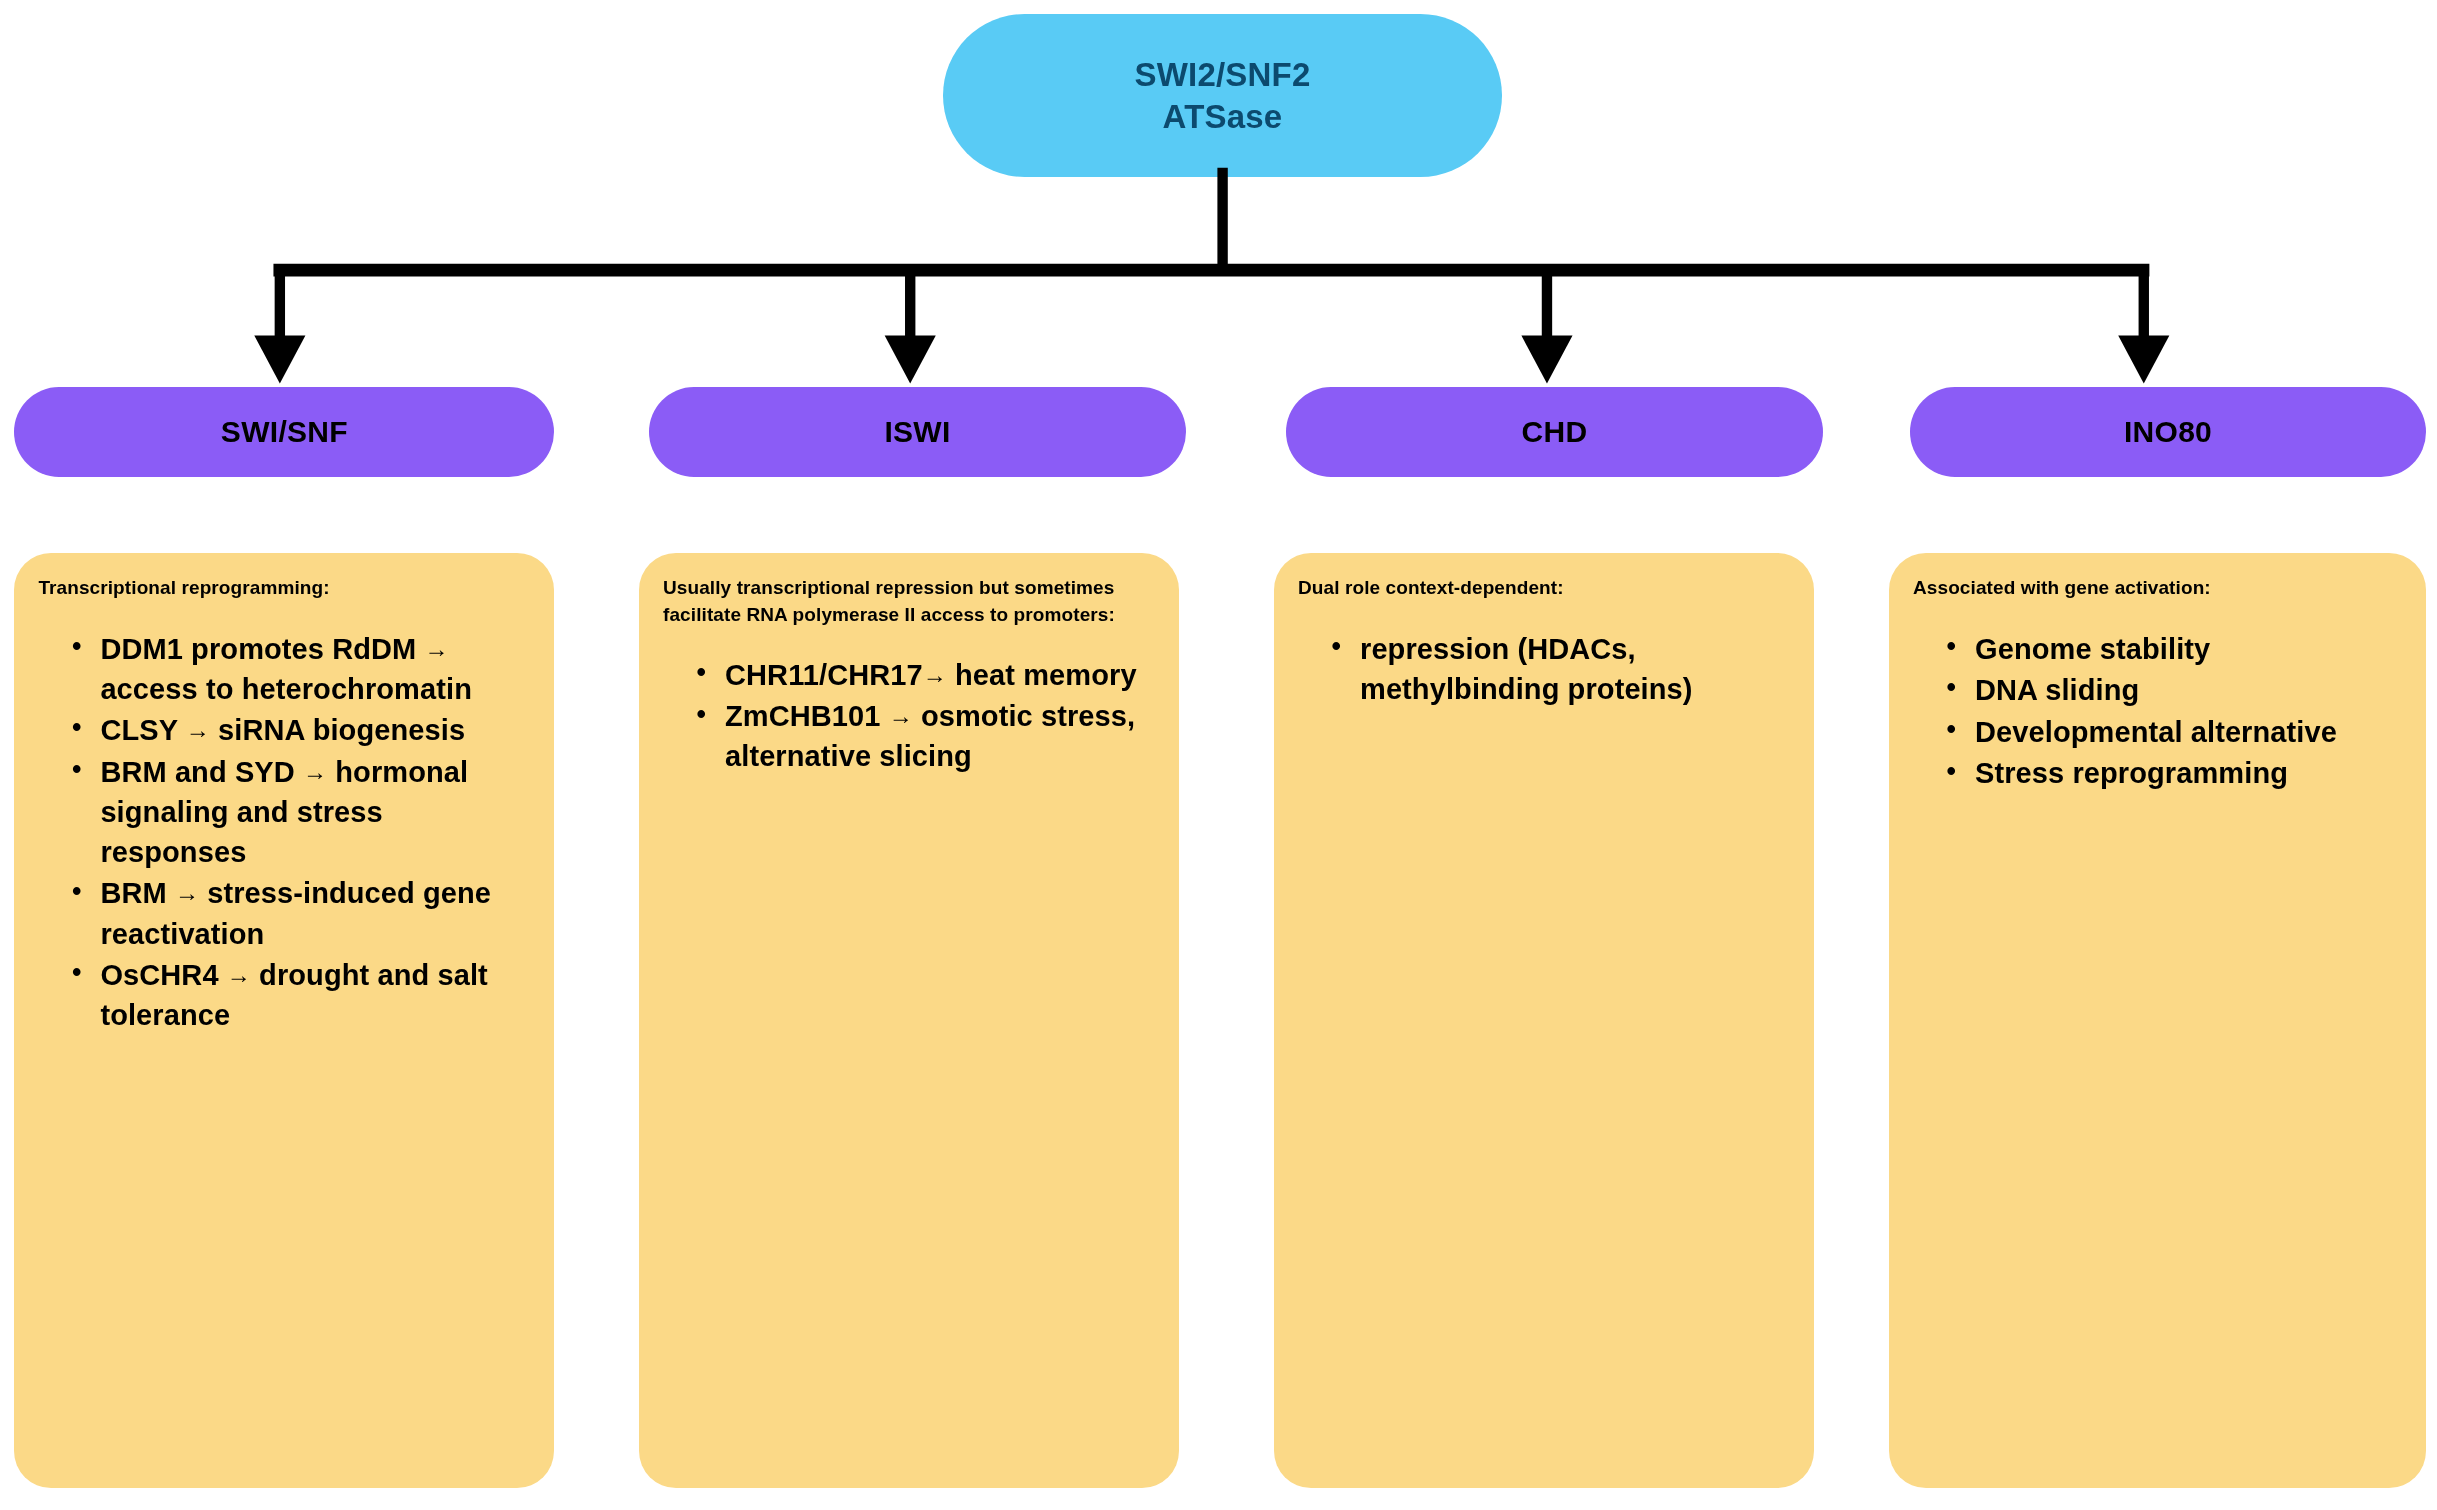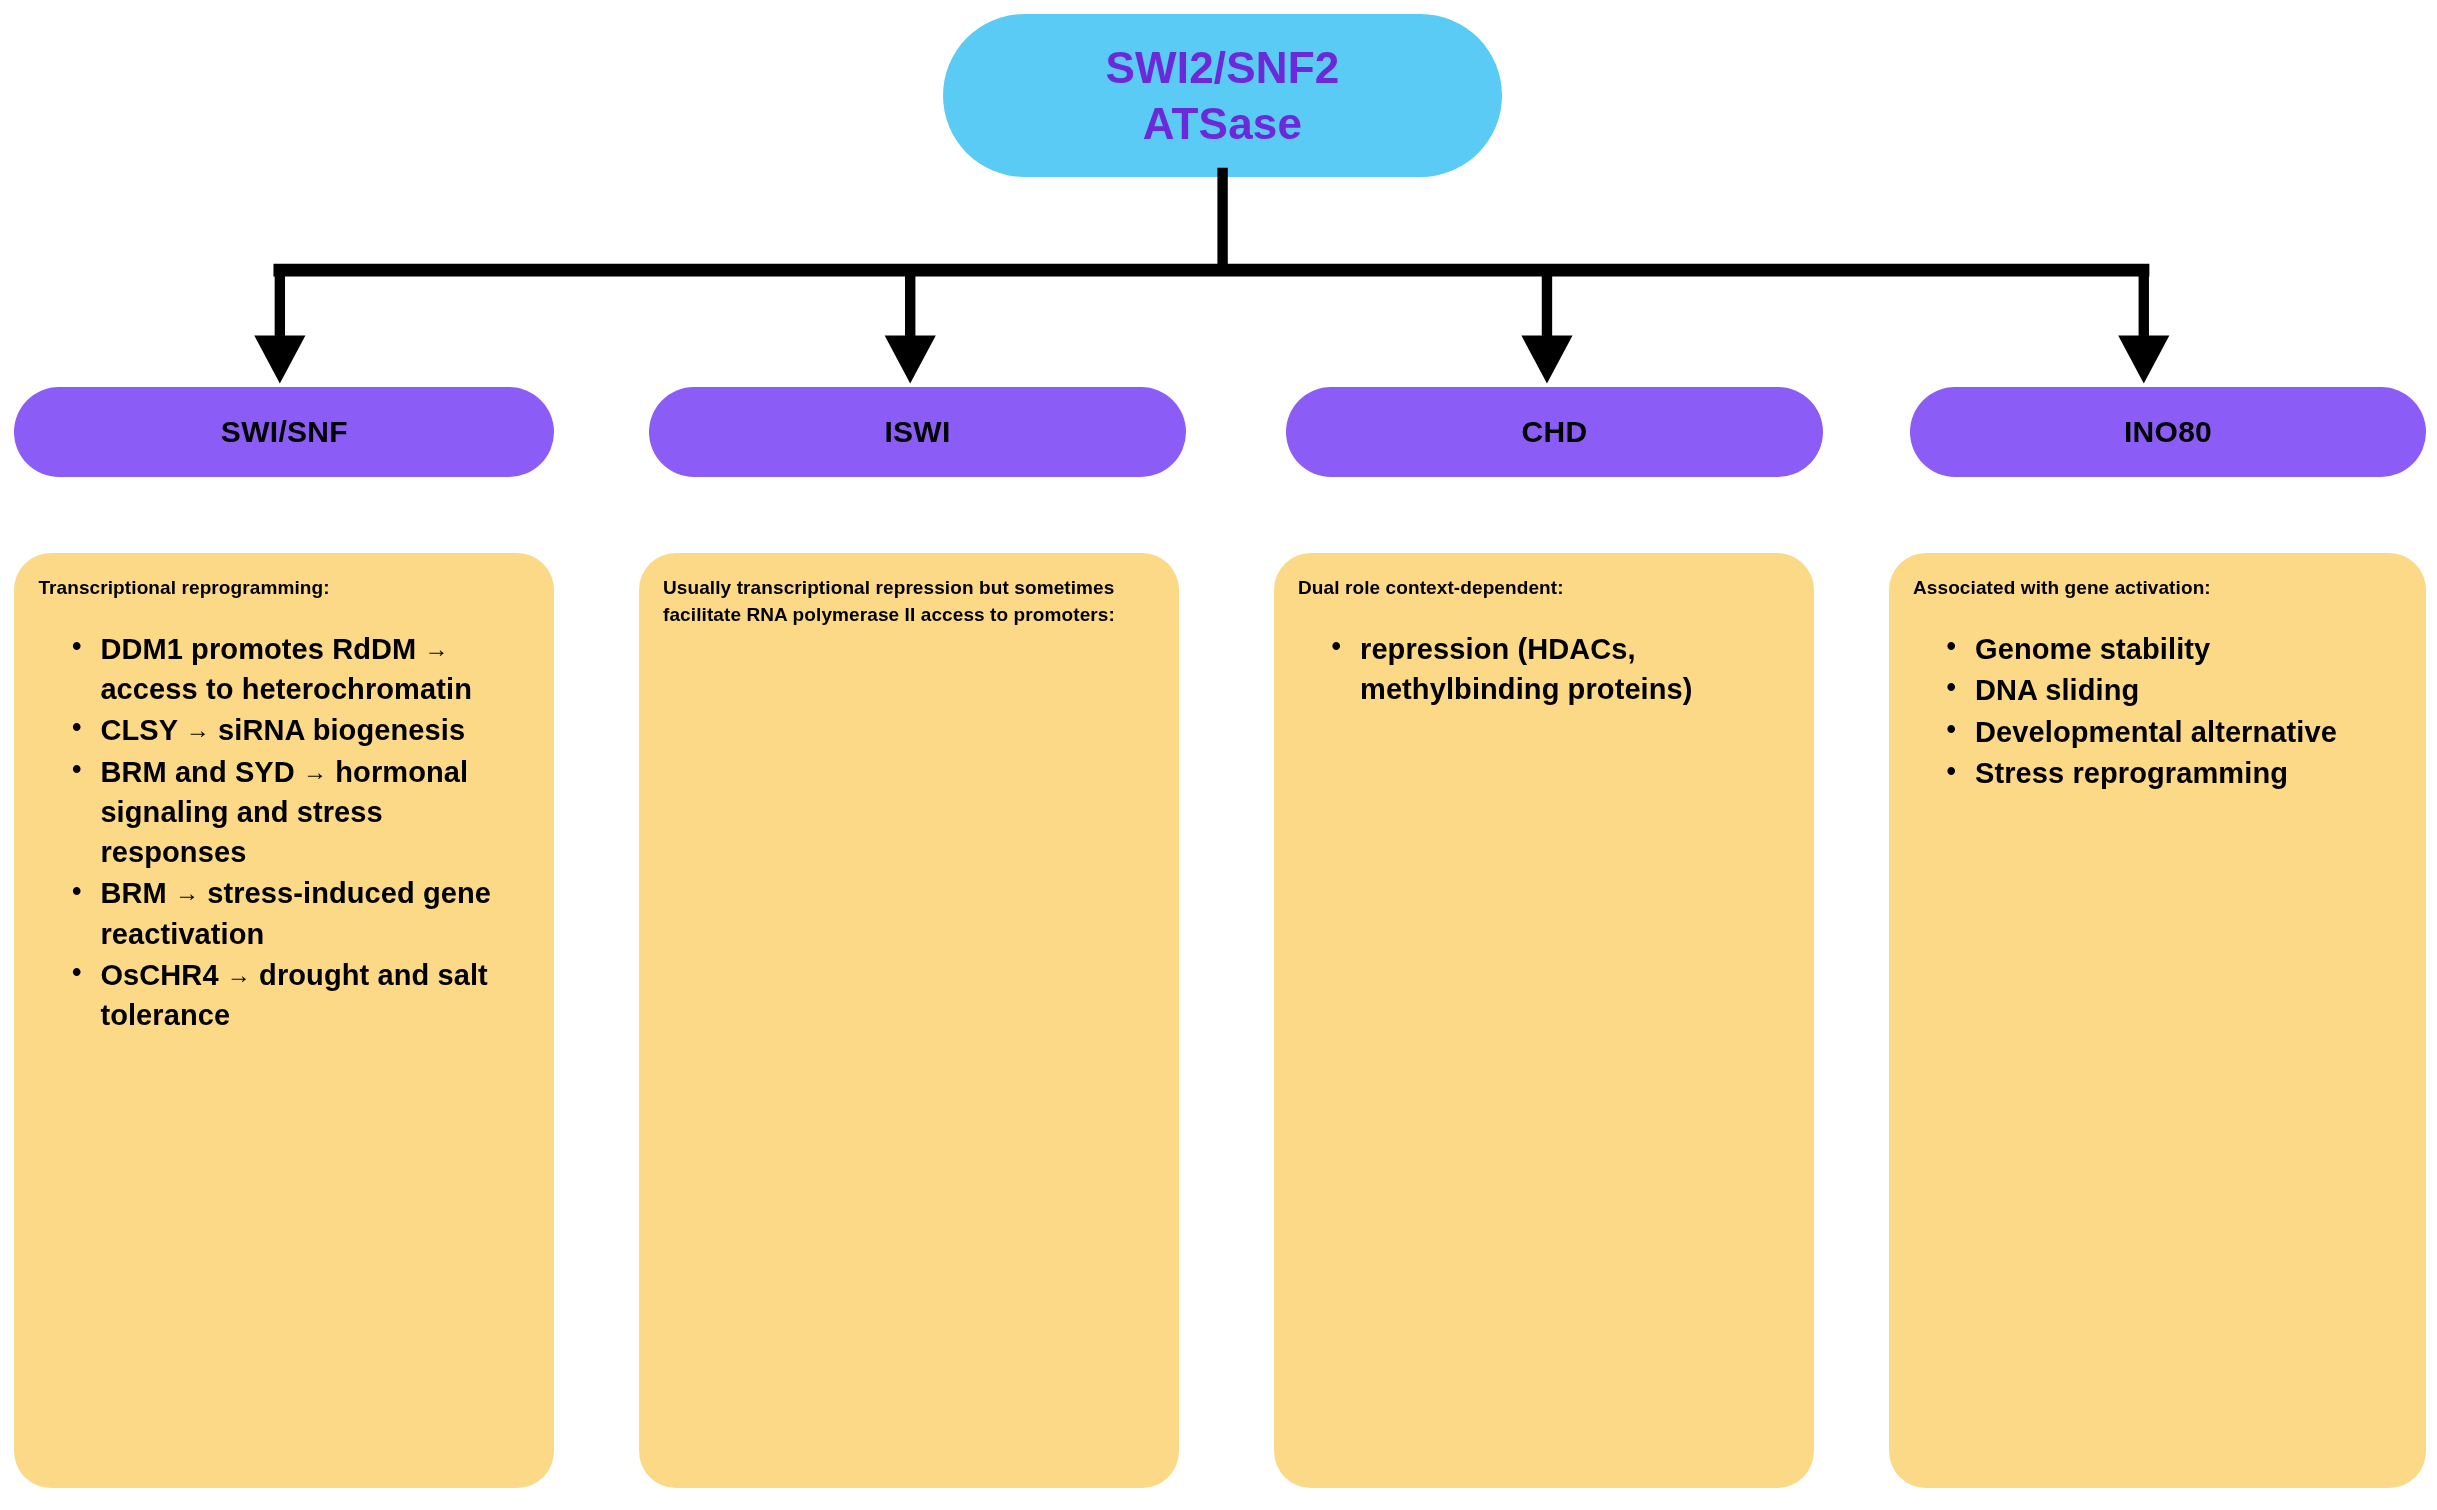--- a/index.html
+++ b/index.html
@@ -27,23 +27,23 @@
     width: 559px;
     height: 163px;
     background: #59cbf5;
     border-radius: 82px;
     display: flex;
     align-items: center;
     justify-content: center;
     box-sizing: border-box;
   }
   .root-label {
-    font-size: 44px;
-    font-weight: 700;
-    color: #6d28d9;
+    font-size: 33px;
+    font-weight: 700;
+    color: #0c4a6e;
     line-height: 1.28;
     text-align: center;
     letter-spacing: 0.2px;
     white-space: pre-line;
   }
 
   
   #connectors {
     position: absolute;
     left: 0;
@@ -179,20 +179,24 @@
         <li>DDM1 promotes RdDM <span class="arrow-glyph">→</span> access to heterochromatin</li>
         <li>CLSY <span class="arrow-glyph">→</span> siRNA biogenesis</li>
         <li>BRM and SYD <span class="arrow-glyph">→</span> hormonal signaling and stress responses</li>
         <li>BRM <span class="arrow-glyph">→</span> stress-induced gene reactivation</li>
         <li>OsCHR4 <span class="arrow-glyph">→</span> drought and salt tolerance</li>
       </ul>
   </div>
 
   <div class="card col-1">
     <p class="card-intro">Usually transcriptional repression but sometimes facilitate RNA polymerase II access to promoters:</p>
+    <ul class="card-list">
+        <li>CHR11/CHR17<span class="arrow-glyph">→</span> heat memory</li>
+        <li>ZmCHB101 <span class="arrow-glyph">→</span> osmotic stress, alternative slicing</li>
+      </ul>
   </div>
 
   <div class="card col-2">
     <p class="card-intro">Dual role context-dependent:</p>
     <ul class="card-list">
         <li>repression (HDACs, methylbinding proteins)</li>
       </ul>
   </div>
 
   <div class="card col-3">

